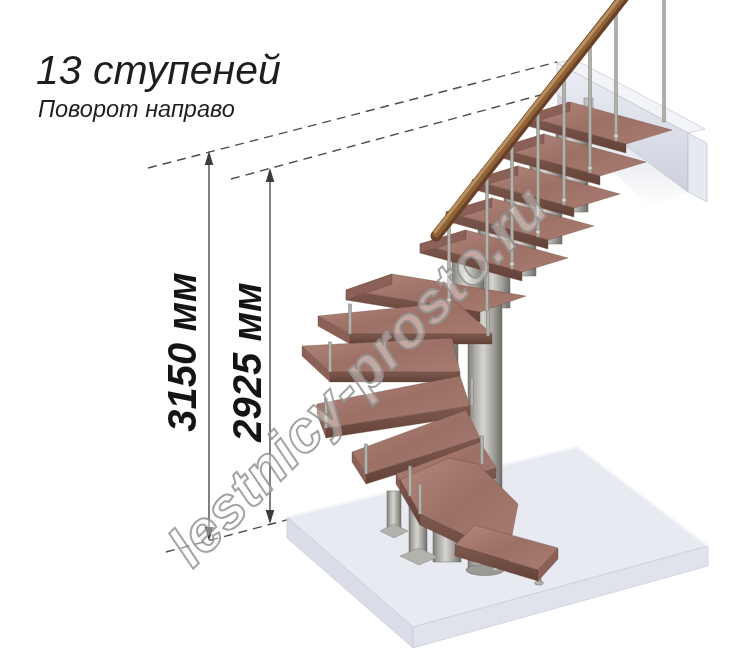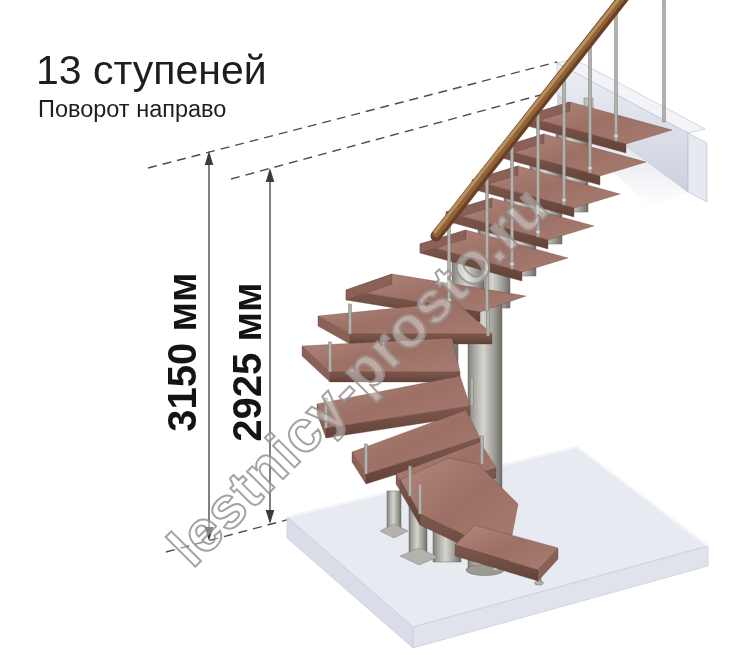--- a/index.html
+++ b/index.html
@@ -1,17 +1,17 @@
 <!DOCTYPE html>
 <html><head>
 <meta charset="utf-8">
 <style>
   html,body{margin:0;padding:0;background:#fff;}
   .stage{position:relative;width:743px;height:655px;background:#ffffff;overflow:hidden;
-         font-family:"Liberation Sans","DejaVu Sans",sans-serif;}
+         font-family:"Liberation Sans","DejaVu Sans",sans-serif;font-style:italic;}
   svg{display:block;}
   text{font-family:"Liberation Sans","DejaVu Sans",sans-serif;}
   .title-text{font-size:41px;fill:#1e1e1e;}
   .subtitle-text{font-size:23.5px;fill:#1e1e1e;}
   .dim-text{font-size:40px;font-weight:bold;fill:#141414;}
   .wm-text{font-size:58px;font-weight:bold;fill:rgba(255,255,255,0.45);
            stroke:#949494;stroke-width:2px;letter-spacing:1px;opacity:.85;}
 </style>
 </head>
 <body>

